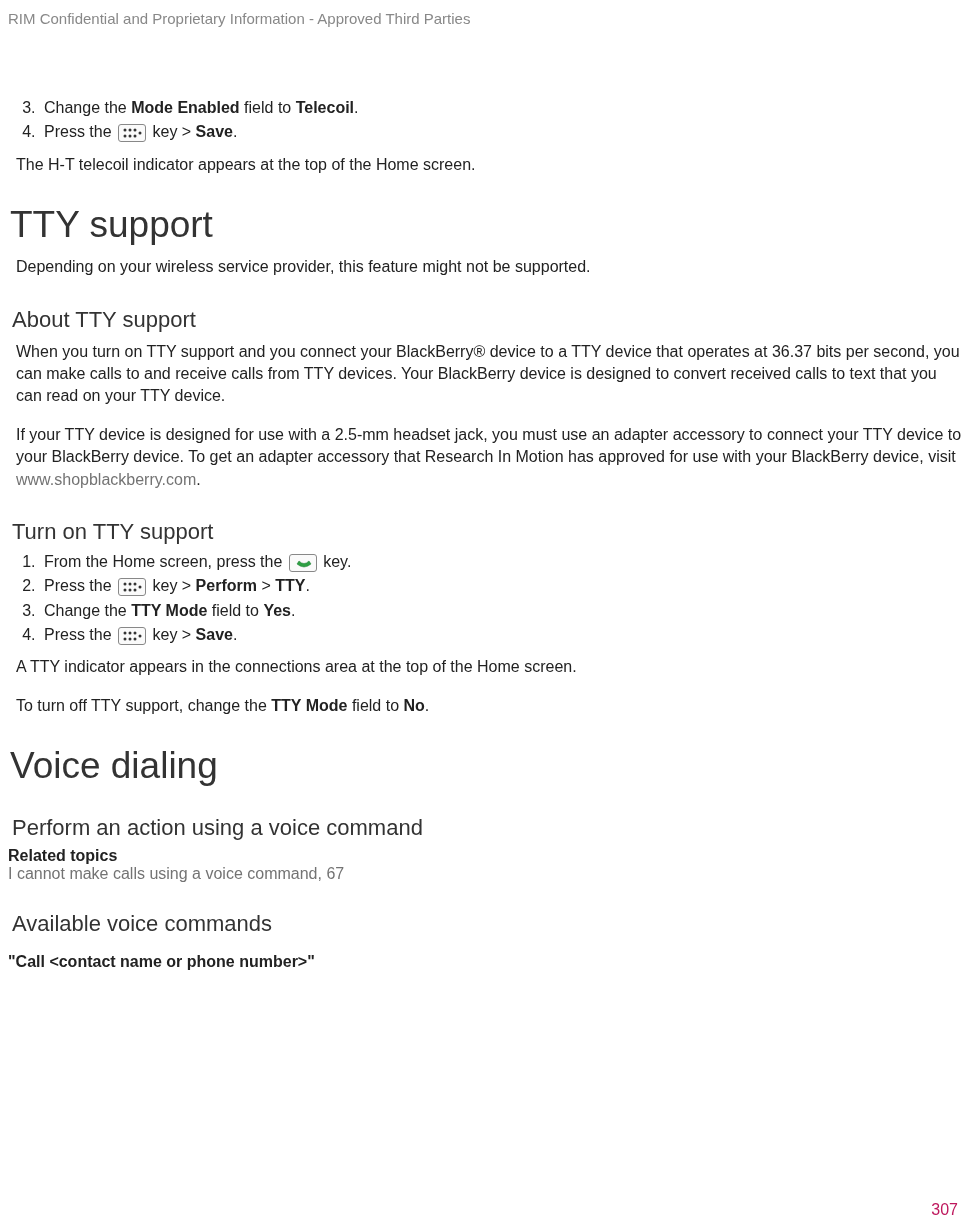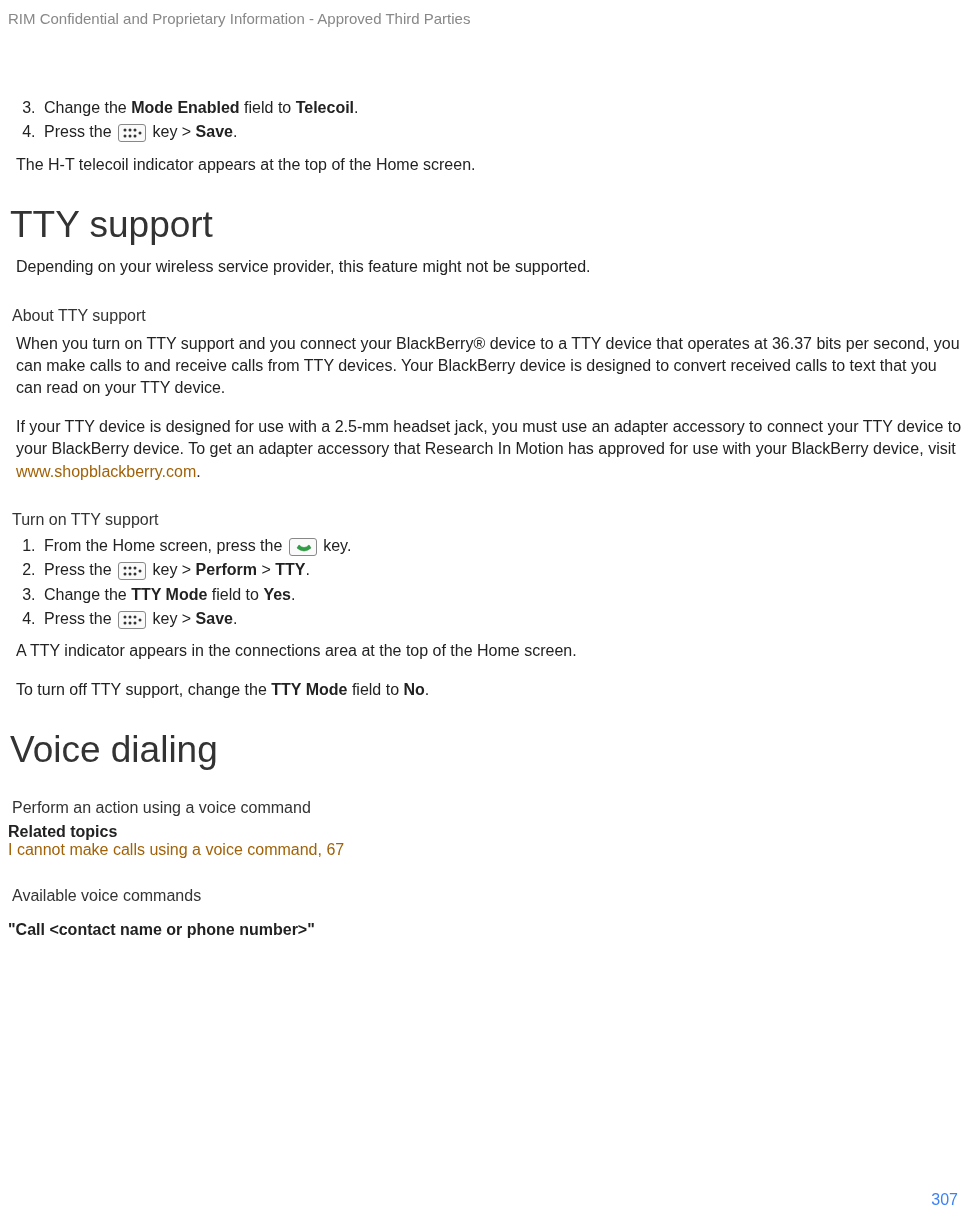--- a/index.html
+++ b/index.html
@@ -42,48 +42,48 @@
       font-family: "Trebuchet MS", "Segoe UI", Arial, sans-serif;
       font-weight: 400;
       font-size: 37px;
       color: #333;
       margin: 28px 0 10px 0;
       padding-left: 2px;
     }
     h2 {
       font-family: "Trebuchet MS", "Segoe UI", Arial, sans-serif;
       font-weight: 400;
-      font-size: 16px;
+      font-size: 22px;
       color: #333;
       margin: 28px 0 6px 0;
       padding-left: 4px;
     }
     .bold { font-weight: 700; }
-    .link { color: #a16207; }
+    .link { color: #737373; }
     .icon-key {
       display: inline-block;
       vertical-align: middle;
       border: 1px solid #888;
       border-radius: 3px;
       width: 28px;
       height: 18px;
       background: #fafafa;
       position: relative;
       margin: 0 2px;
     }
     .icon-key svg {
       position: absolute;
       top: 1px; left: 3px;
     }
     .page-number {
       position: absolute;
-      bottom: 18px;
+      bottom: 8px;
       right: 16px;
       font-size: 16px;
-      color: #3b82f6;
+      color: #be185d;
     }
     .related-head {
       font-weight: 700;
     }
     .command-label {
       font-weight: 700;
       margin-top: 16px;
     }
   </style>
 </head>

